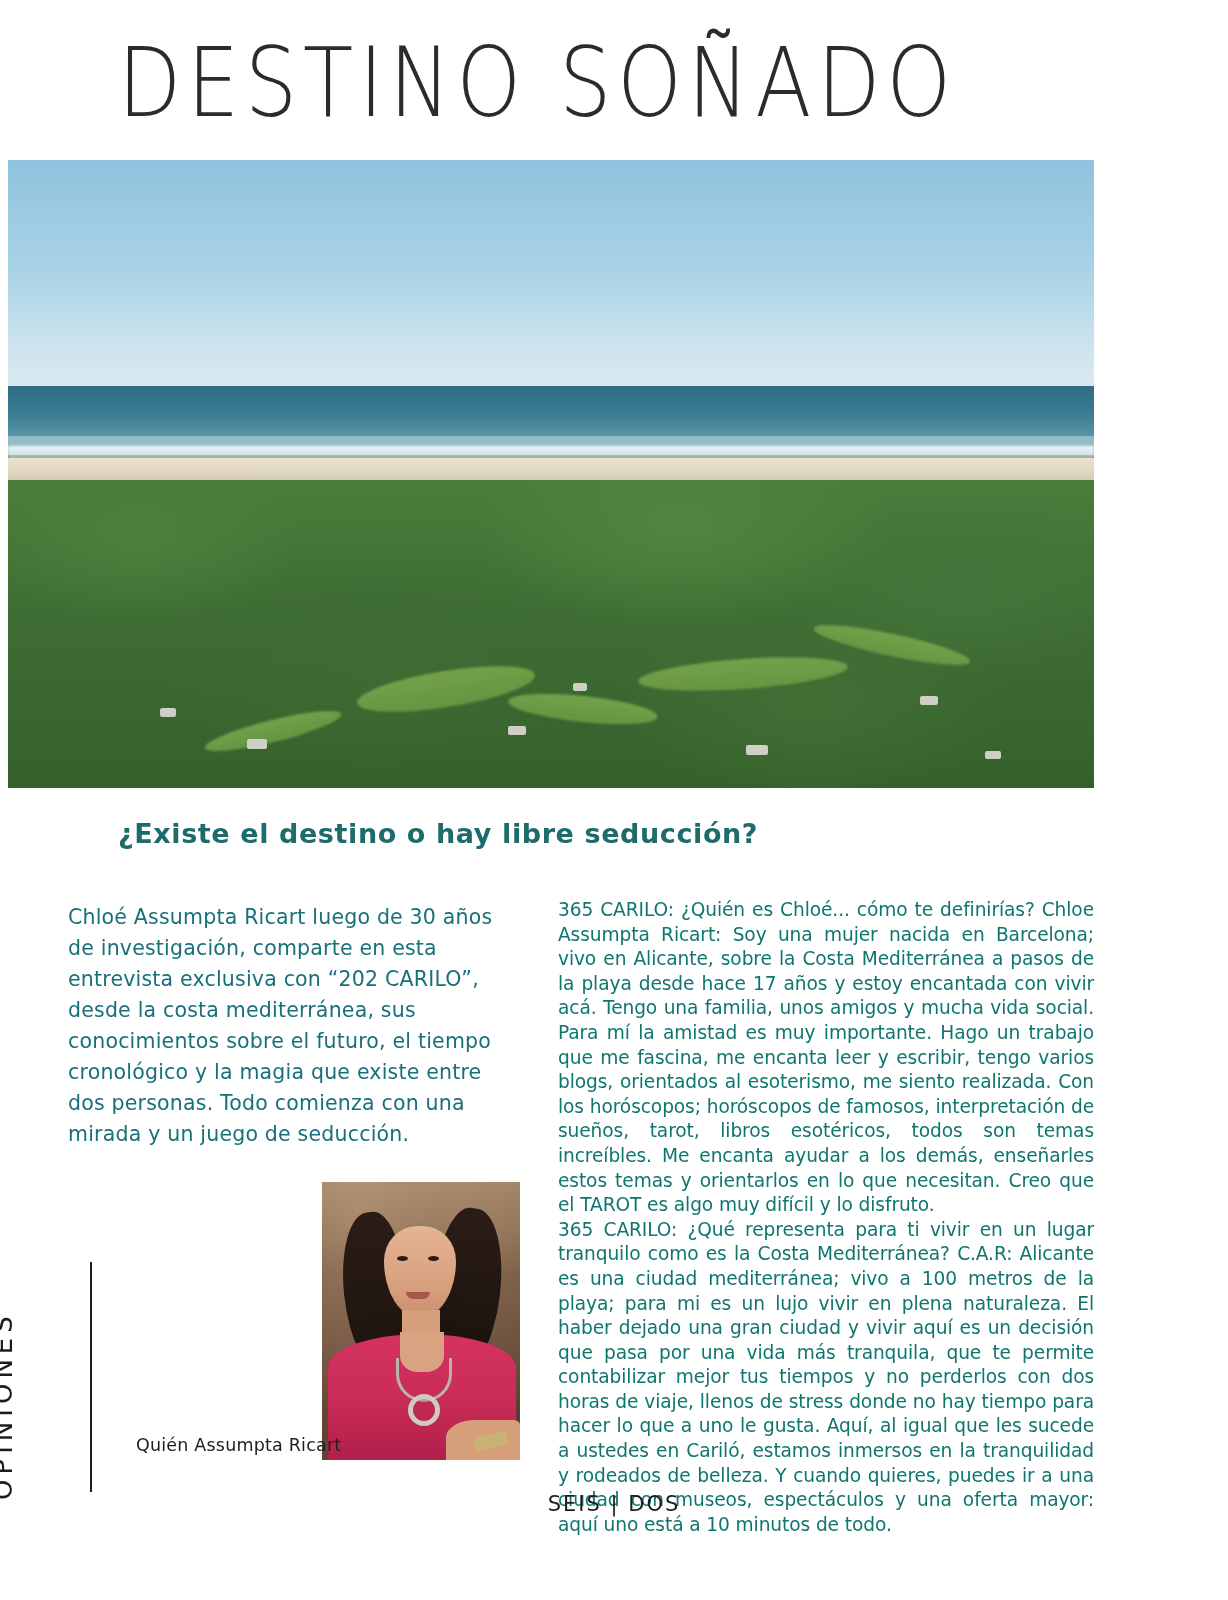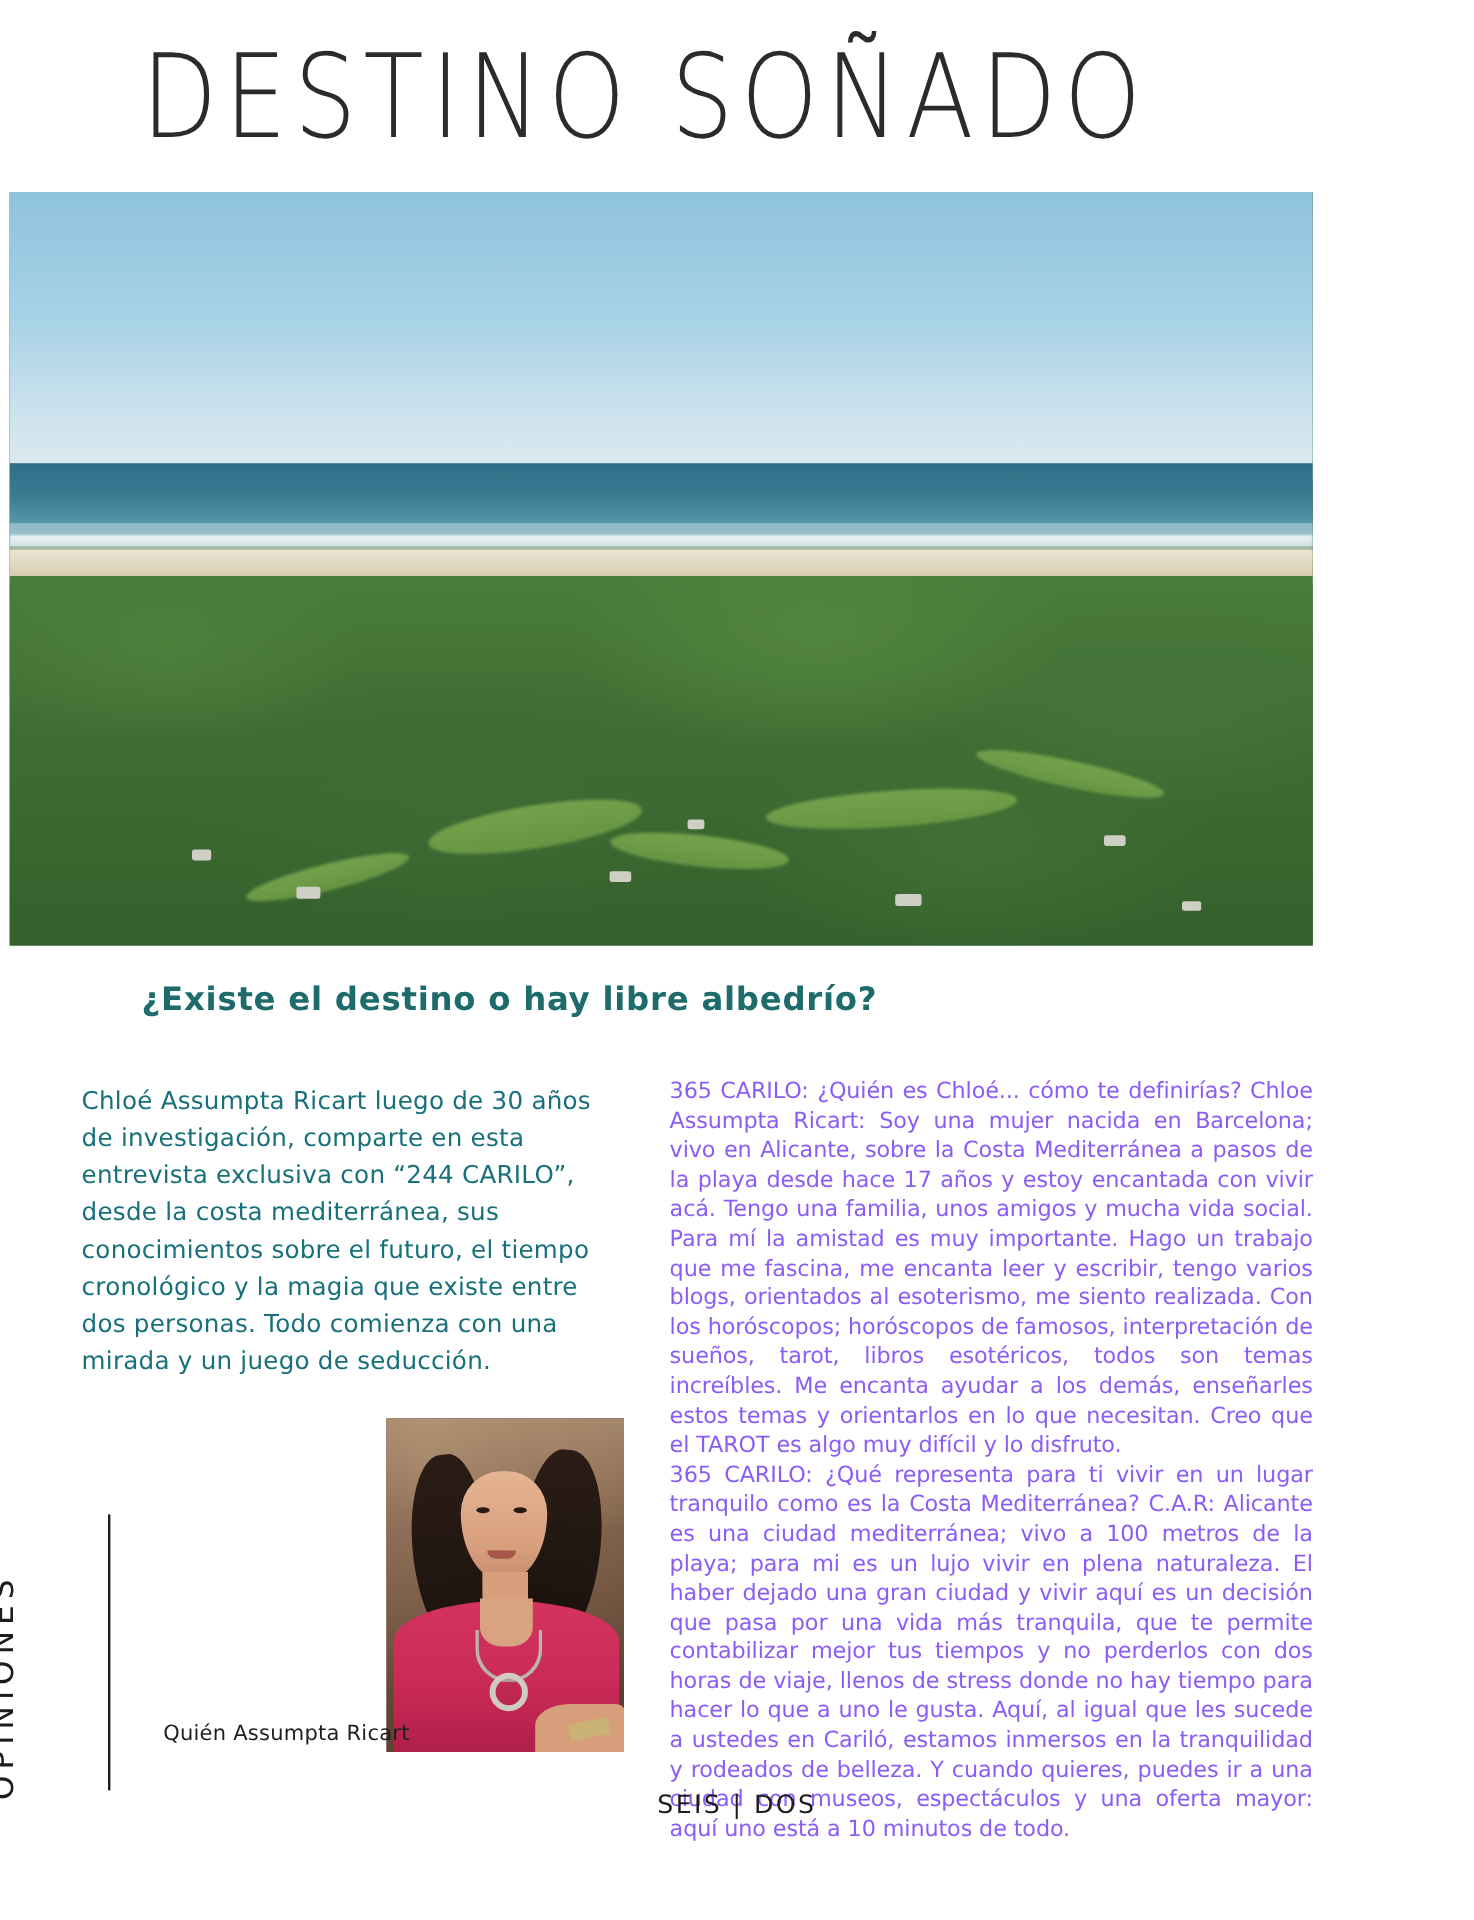--- a/index.html
+++ b/index.html
@@ -241,21 +241,21 @@
   }
 
   
   .body-col {
     position: absolute;
     left: 558px;
     top: 898px;
     width: 536px;
     font-size: 18.6px;
     line-height: 24.6px;
-    color: #8b5cf6;
+    color: #0f766e;
     font-family: "DejaVu Sans", sans-serif;
     letter-spacing: -.1px;
     text-align: justify;
   }
   .body-col p { margin: 0; }
   .body-col p + p { }
 
   
   .footer {
     position: absolute;
@@ -296,23 +296,23 @@
     <div class="roof" style="left:84%;top:70%;width:18px;height:9px;"></div>
     <div class="roof" style="left:90%;top:88%;width:16px;height:8px;"></div>
   </div>
 </div>
 
 <div class="section-label">
   <span class="txt">OPINIONES</span>
 </div>
 <div class="section-rule"></div>
 
-<div class="subhead">¿Existe el destino o hay libre albedrío?</div>
-
-<div class="intro">Chloé Assumpta Ricart luego de 30 años de investigación, comparte en esta entrevista exclusiva con “244 CARILO”, desde la costa mediterránea, sus conocimientos sobre el futuro, el tiempo cronológico y la magia que existe entre dos personas. Todo comienza con una mirada y un juego de seducción.</div>
+<div class="subhead">¿Existe el destino o hay libre seducción?</div>
+
+<div class="intro">Chloé Assumpta Ricart luego de 30 años de investigación, comparte en esta entrevista exclusiva con “202 CARILO”, desde la costa mediterránea, sus conocimientos sobre el futuro, el tiempo cronológico y la magia que existe entre dos personas. Todo comienza con una mirada y un juego de seducción.</div>
 
 <div class="portrait">
   <div class="p-bg"></div>
   <div class="p-wall"></div>
   <div class="p-hair-l"></div>
   <div class="p-hair-r"></div>
   <div class="p-face"></div>
   <div class="p-eye l"></div>
   <div class="p-eye r"></div>
   <div class="p-mouth"></div>

